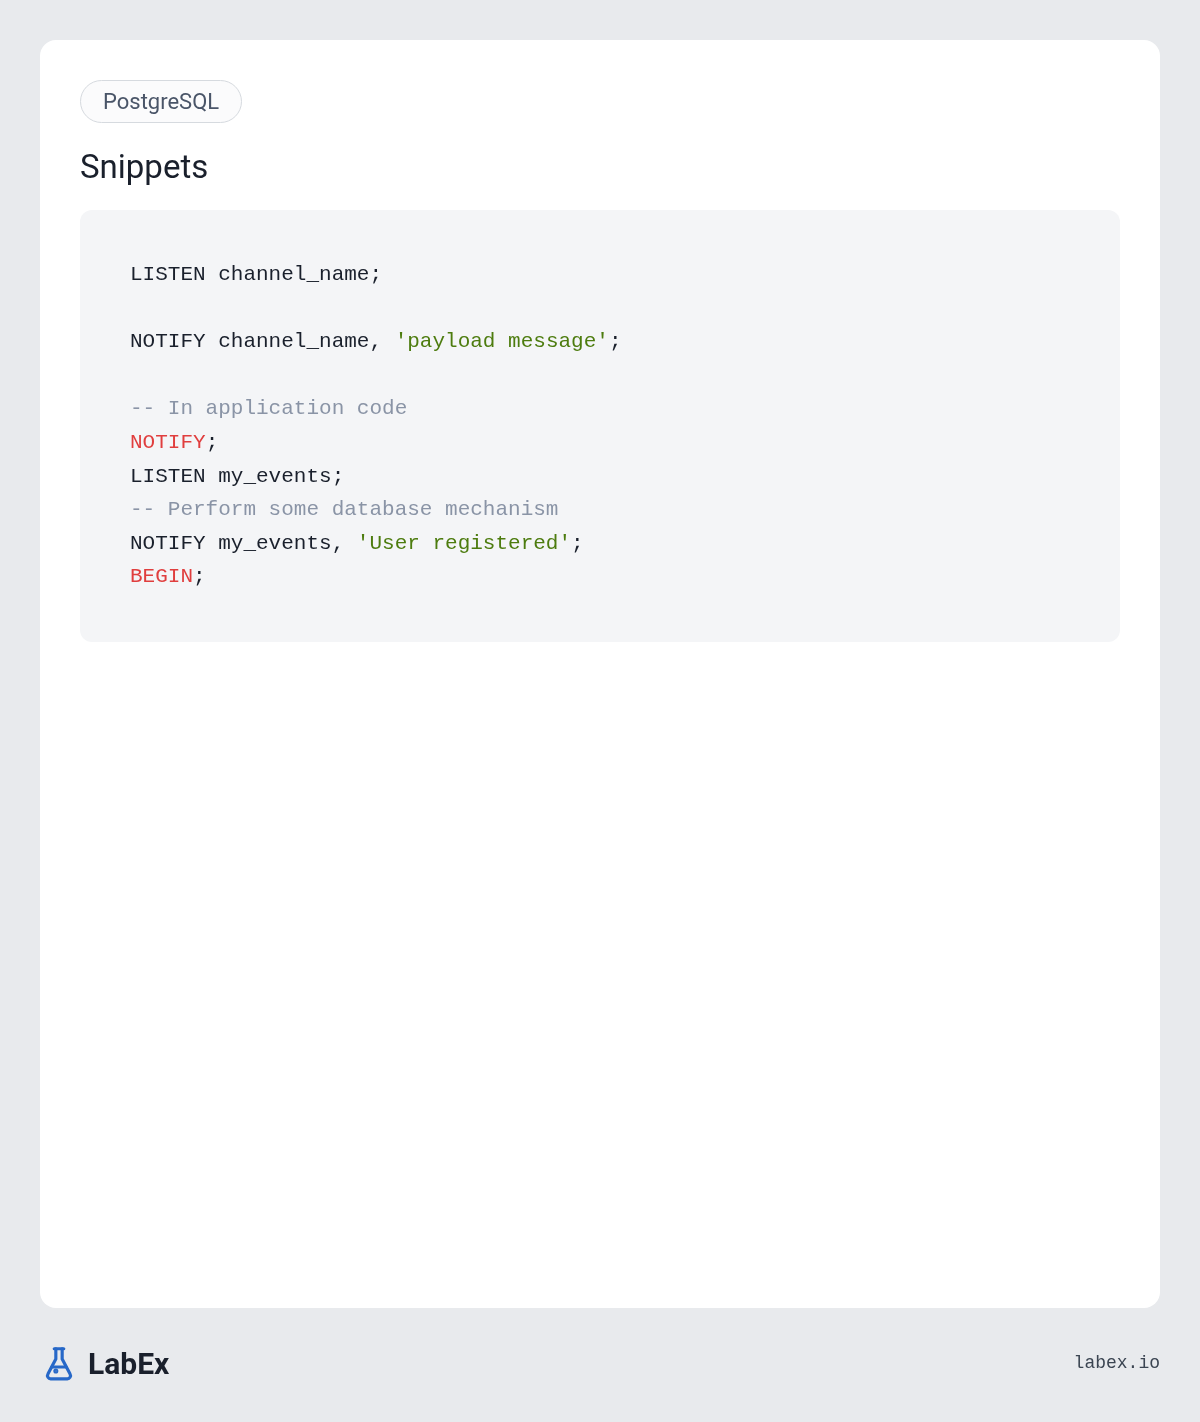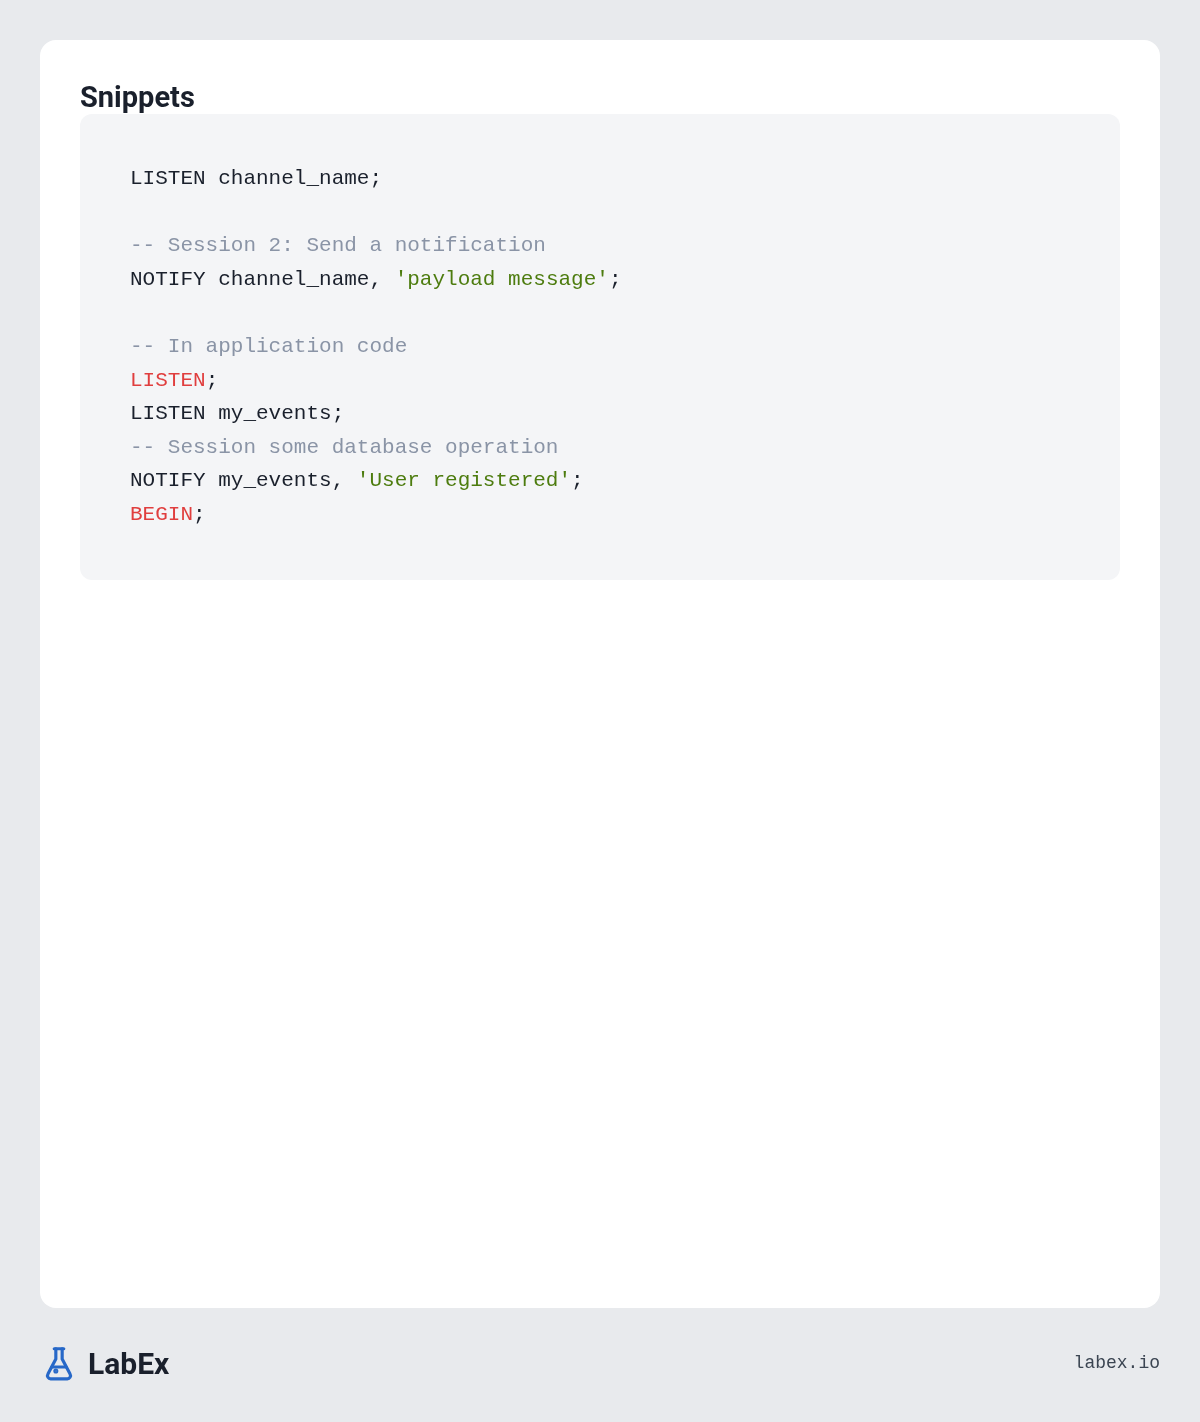--- a/index.html
+++ b/index.html
@@ -37,23 +37,24 @@
     line-height: 1.15;
   }
   .description {
     font-family: "SFMono-Regular", Consolas, "Liberation Mono", Menlo, monospace;
     font-size: 24px;
     color: #4a5568;
     line-height: 1.65;
     margin-bottom: 48px;
   }
   .snippets-heading {
-    font-size: 29px;
-    font-weight: 700;
+    font-size: 33px;
+    font-weight: 400;
     color: #1a202c;
+    margin-bottom: 24px;
   }
   .code-block {
     background: #f4f5f7;
     border-radius: 12px;
     padding: 48px 50px;
     font-family: "SFMono-Regular", Consolas, "Liberation Mono", Menlo, monospace;
     font-size: 21px;
     line-height: 1.6;
     color: #1a202c;
     white-space: pre;
@@ -86,31 +87,31 @@
   }
   .flask-icon {
     width: 38px;
     height: 38px;
   }
 </style>
 </head>
 <body>
 
 <div class="card">
+  <span class="tag">PostgreSQL</span>
   <h2 class="snippets-heading">Snippets</h2>
   <pre class="code-block" id="code-block">
 LISTEN channel_name;
 
-<span class="c-comment">-- Session 2: Send a notification</span>
 NOTIFY channel_name, <span class="c-string">'payload message'</span>;
 
 <span class="c-comment">-- In application code</span>
-<span class="c-keyword">LISTEN</span>;
+<span class="c-keyword">NOTIFY</span>;
 LISTEN my_events;
-<span class="c-comment">-- Session some database operation</span>
+<span class="c-comment">-- Perform some database mechanism</span>
 NOTIFY my_events, <span class="c-string">'User registered'</span>;
 <span class="c-keyword">BEGIN</span>;</pre>
 </div>
 
 <div class="footer">
   <div class="brand">
     <svg class="flask-icon" viewBox="0 0 24 24" fill="none" stroke="#2768c8" stroke-width="2" stroke-linecap="round" stroke-linejoin="round">
       <path d="M9 3h6"></path>
       <path d="M10 3v6.5L5 19a2 2 0 0 0 1.8 3h10.4A2 2 0 0 0 19 19l-5-9.5V3"></path>
       <path d="M7.5 14.5h9"></path>

